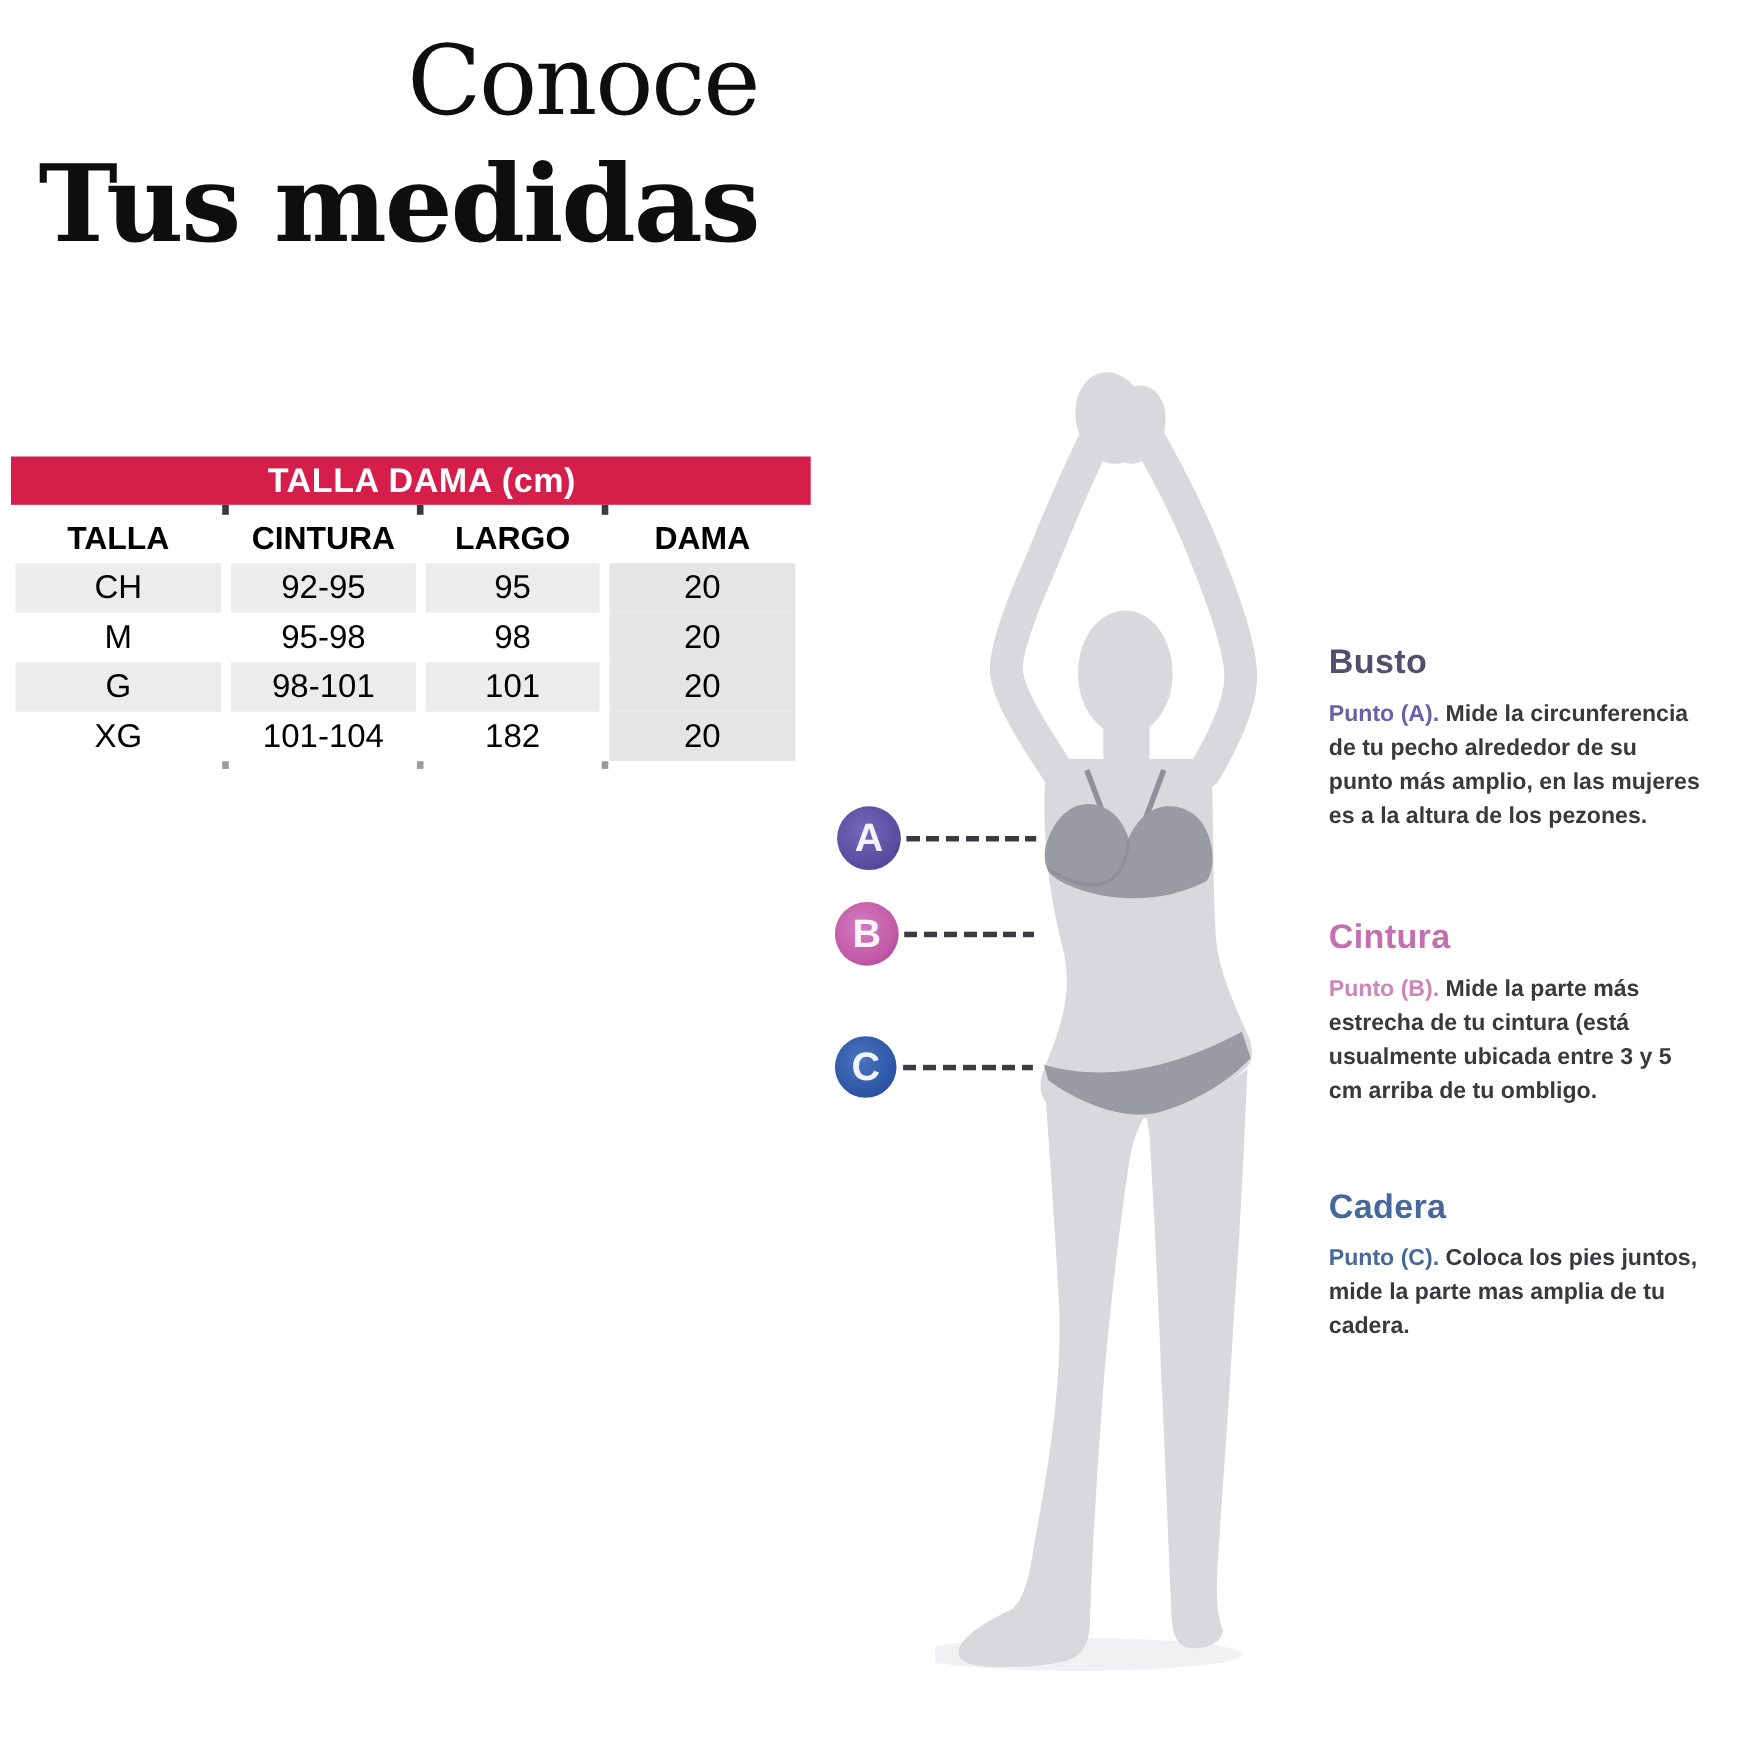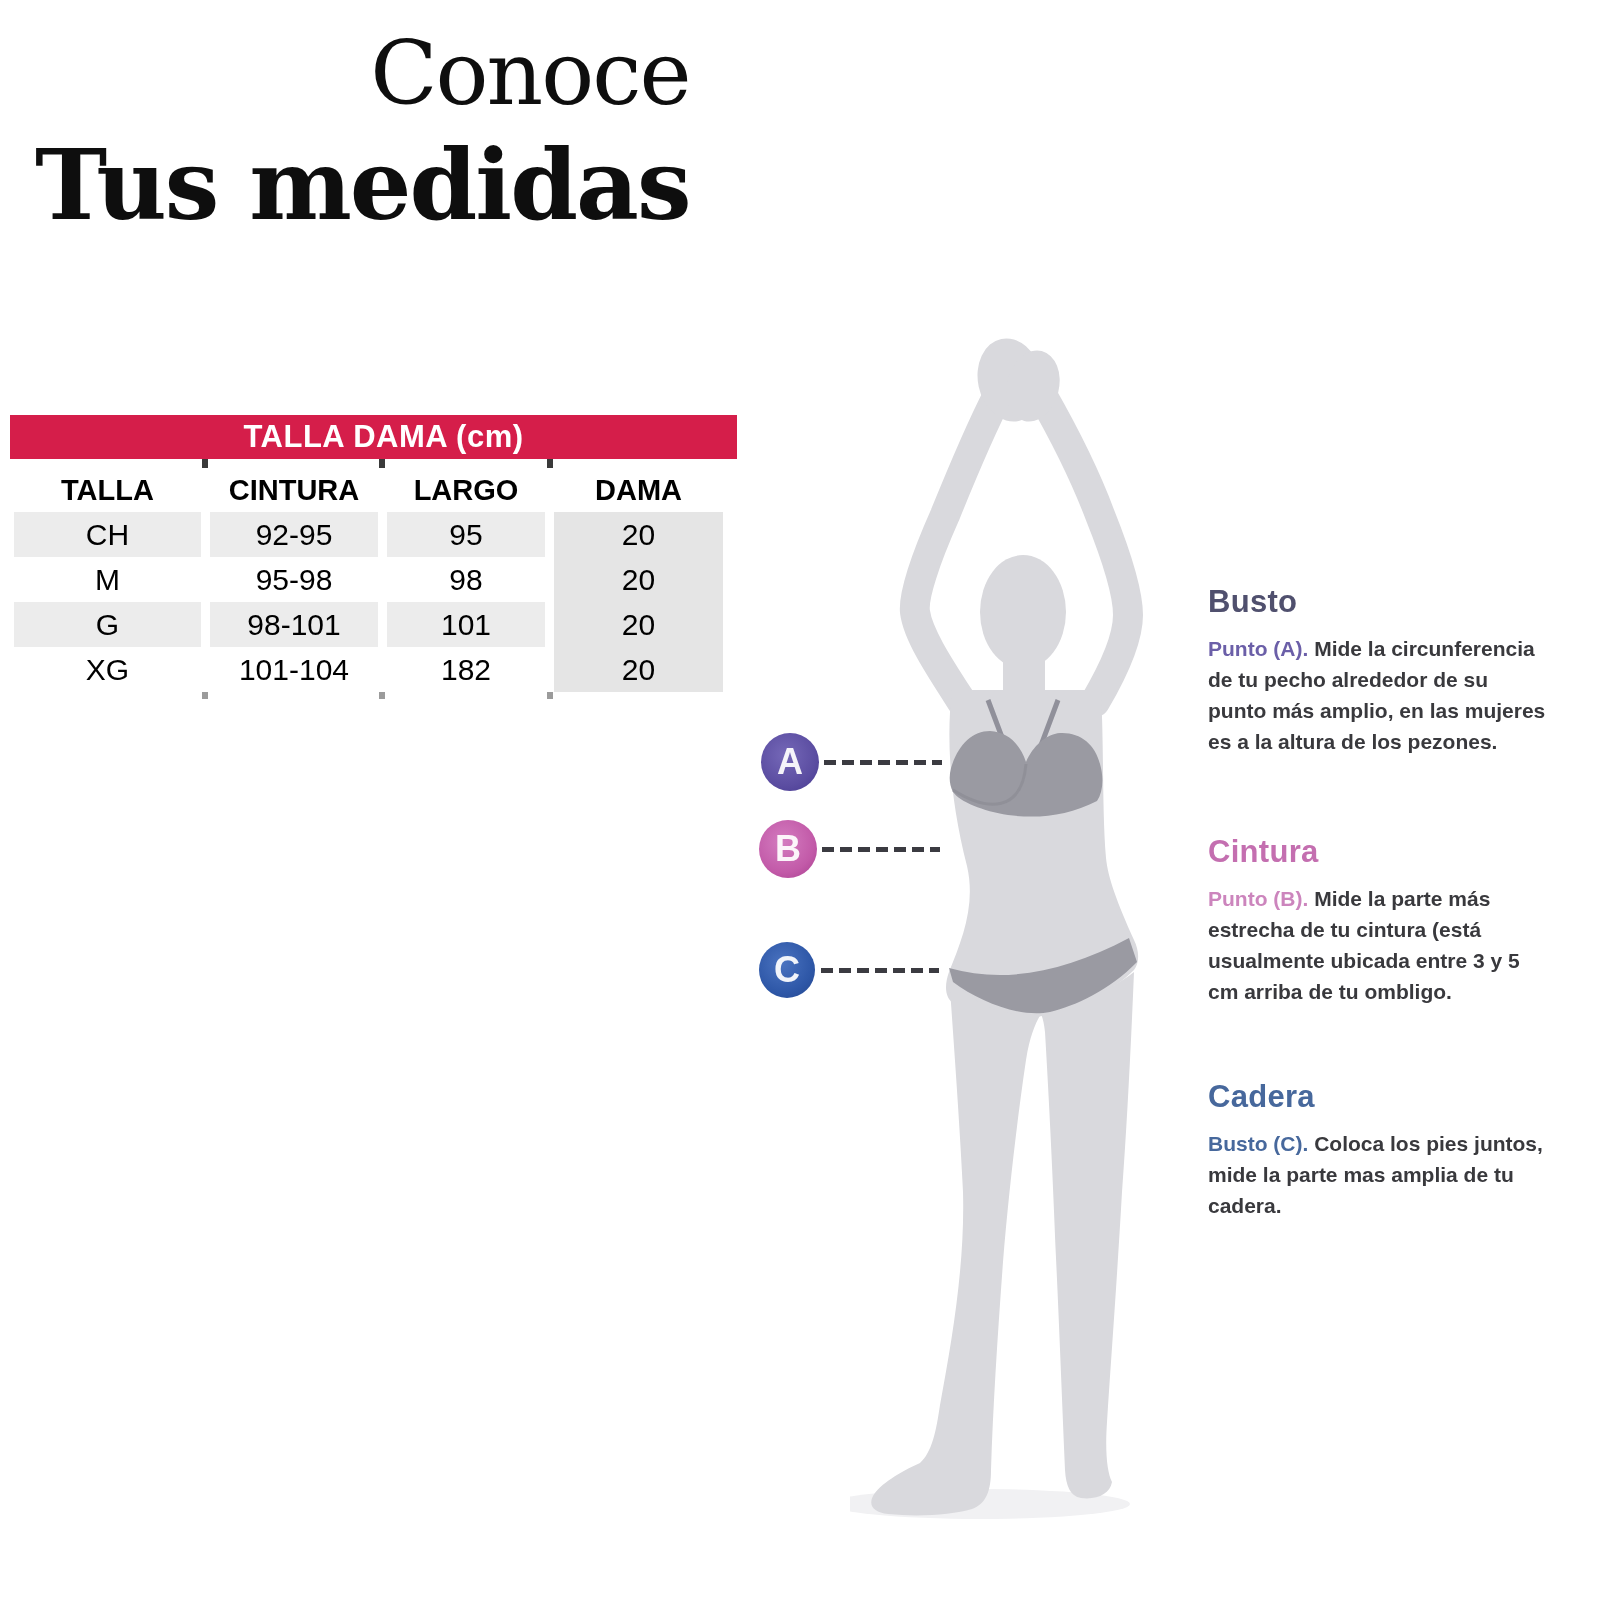--- a/index.html
+++ b/index.html
@@ -189,18 +189,18 @@
   <section class="desc d1">
     <h3>Cintura</h3>
     <p><span class="prefix">Punto (B).</span><span> Mide la parte más
 estrecha de tu cintura (está
 usualmente ubicada entre 3 y 5
 cm arriba de tu ombligo.</span></p>
   </section>
 
   <section class="desc d2">
     <h3>Cadera</h3>
-    <p><span class="prefix">Busto (C).</span><span> Coloca los pies juntos,
+    <p><span class="prefix">Punto (C).</span><span> Coloca los pies juntos,
 mide la parte mas amplia de tu
 cadera.</span></p>
   </section>
 
 </div>
 
 </body></html>

